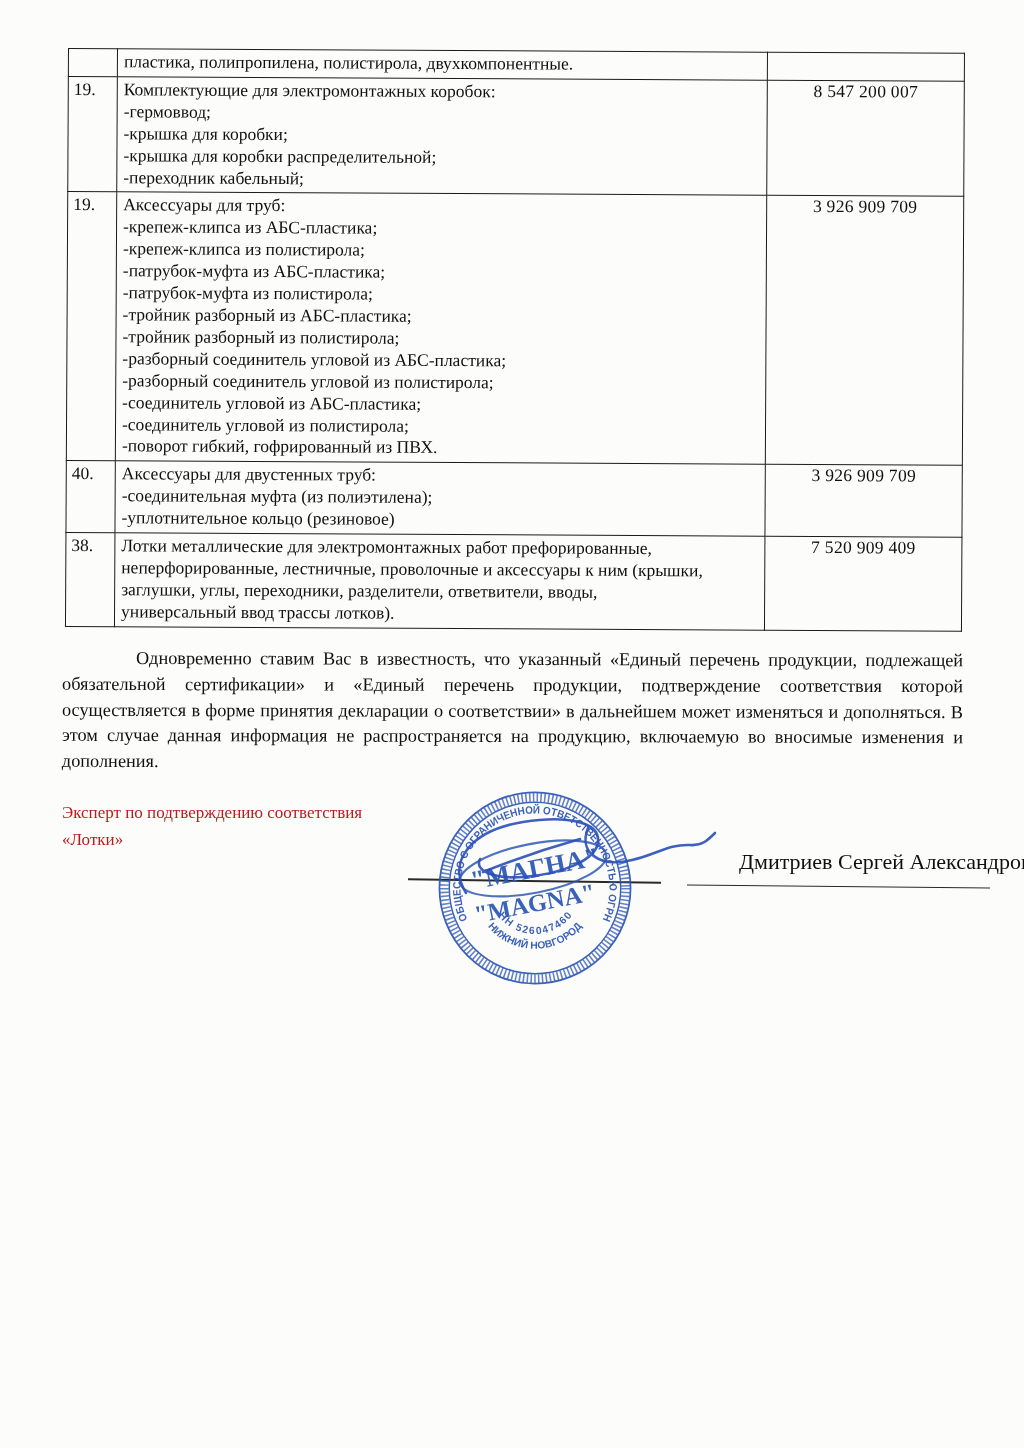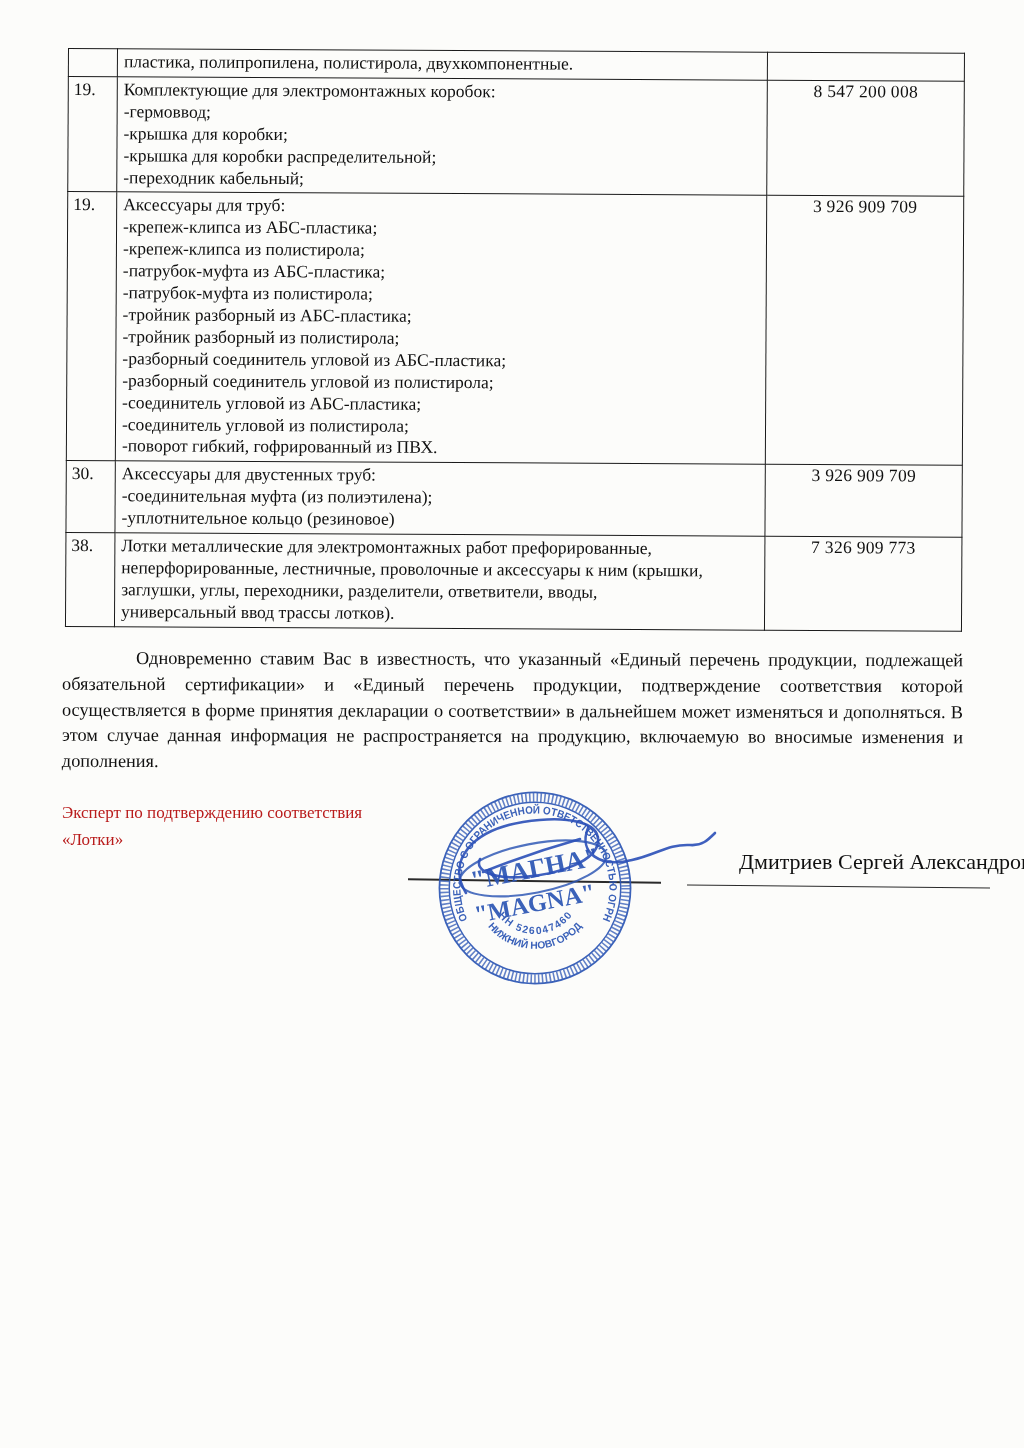--- a/index.html
+++ b/index.html
@@ -83,58 +83,58 @@
           </tr>
           <tr data-interactable="false">
             <td class="col-num" data-interactable="false">19.</td>
             <td class="col-desc" data-interactable="false">
               <div class="desc-line" data-interactable="false">Комплектующие для электромонтажных коробок:</div>
               <div class="desc-line" data-interactable="false">-гермоввод;</div>
               <div class="desc-line" data-interactable="false">-крышка для коробки;</div>
               <div class="desc-line" data-interactable="false">-крышка для коробки распределительной;</div>
               <div class="desc-line" data-interactable="false">-переходник кабельный;</div>
             </td>
-            <td class="col-code" data-interactable="false">8 547 200 008</td>
+            <td class="col-code" data-interactable="false">8 547 200 007</td>
           </tr>
           <tr data-interactable="false">
             <td class="col-num" data-interactable="false">19.</td>
             <td class="col-desc" data-interactable="false">
               <div class="desc-line" data-interactable="false">Аксессуары для труб:</div>
               <div class="desc-line" data-interactable="false">-крепеж-клипса из АБС-пластика;</div>
               <div class="desc-line" data-interactable="false">-крепеж-клипса из полистирола;</div>
               <div class="desc-line" data-interactable="false">-патрубок-муфта из АБС-пластика;</div>
               <div class="desc-line" data-interactable="false">-патрубок-муфта из полистирола;</div>
               <div class="desc-line" data-interactable="false">-тройник разборный из АБС-пластика;</div>
               <div class="desc-line" data-interactable="false">-тройник разборный из полистирола;</div>
               <div class="desc-line" data-interactable="false">-разборный соединитель угловой из АБС-пластика;</div>
               <div class="desc-line" data-interactable="false">-разборный соединитель угловой из полистирола;</div>
               <div class="desc-line" data-interactable="false">-соединитель угловой из АБС-пластика;</div>
               <div class="desc-line" data-interactable="false">-соединитель угловой из полистирола;</div>
               <div class="desc-line" data-interactable="false">-поворот гибкий, гофрированный из ПВХ.</div>
             </td>
             <td class="col-code" data-interactable="false">3 926 909 709</td>
           </tr>
           <tr data-interactable="false">
-            <td class="col-num" data-interactable="false">30.</td>
+            <td class="col-num" data-interactable="false">40.</td>
             <td class="col-desc" data-interactable="false">
               <div class="desc-line" data-interactable="false">Аксессуары для двустенных труб:</div>
               <div class="desc-line" data-interactable="false">-соединительная муфта (из полиэтилена);</div>
               <div class="desc-line" data-interactable="false">-уплотнительное кольцо (резиновое)</div>
             </td>
             <td class="col-code" data-interactable="false">3 926 909 709</td>
           </tr>
           <tr data-interactable="false">
             <td class="col-num" data-interactable="false">38.</td>
             <td class="col-desc" data-interactable="false">
               <div class="desc-line" data-interactable="false">Лотки металлические для электромонтажных работ префорированные,</div>
               <div class="desc-line" data-interactable="false">неперфорированные, лестничные, проволочные и аксессуары к ним (крышки,</div>
               <div class="desc-line" data-interactable="false">заглушки, углы, переходники, разделители, ответвители, вводы,</div>
               <div class="desc-line" data-interactable="false">универсальный ввод трассы лотков).</div>
             </td>
-            <td class="col-code" data-interactable="false">7 326 909 773</td>
+            <td class="col-code" data-interactable="false">7 520 909 409</td>
           </tr>
         </tbody>
     </table>
   </div>
 
   <p class="notice" data-interactable="false">Одновременно ставим Вас в известность, что указанный «Единый перечень продукции, подлежащей обязательной сертификации» и «Единый перечень продукции, подтверждение соответствия которой осуществляется в форме принятия декларации о соответствии» в дальнейшем может изменяться и дополняться. В этом случае данная информация не распространяется на продукцию, включаемую во вносимые изменения и дополнения.</p>
 
   <div class="expert-block" data-interactable="false">
     <div data-interactable="false">Эксперт по подтверждению соответствия</div>
     <div data-interactable="false">«Лотки»</div>

